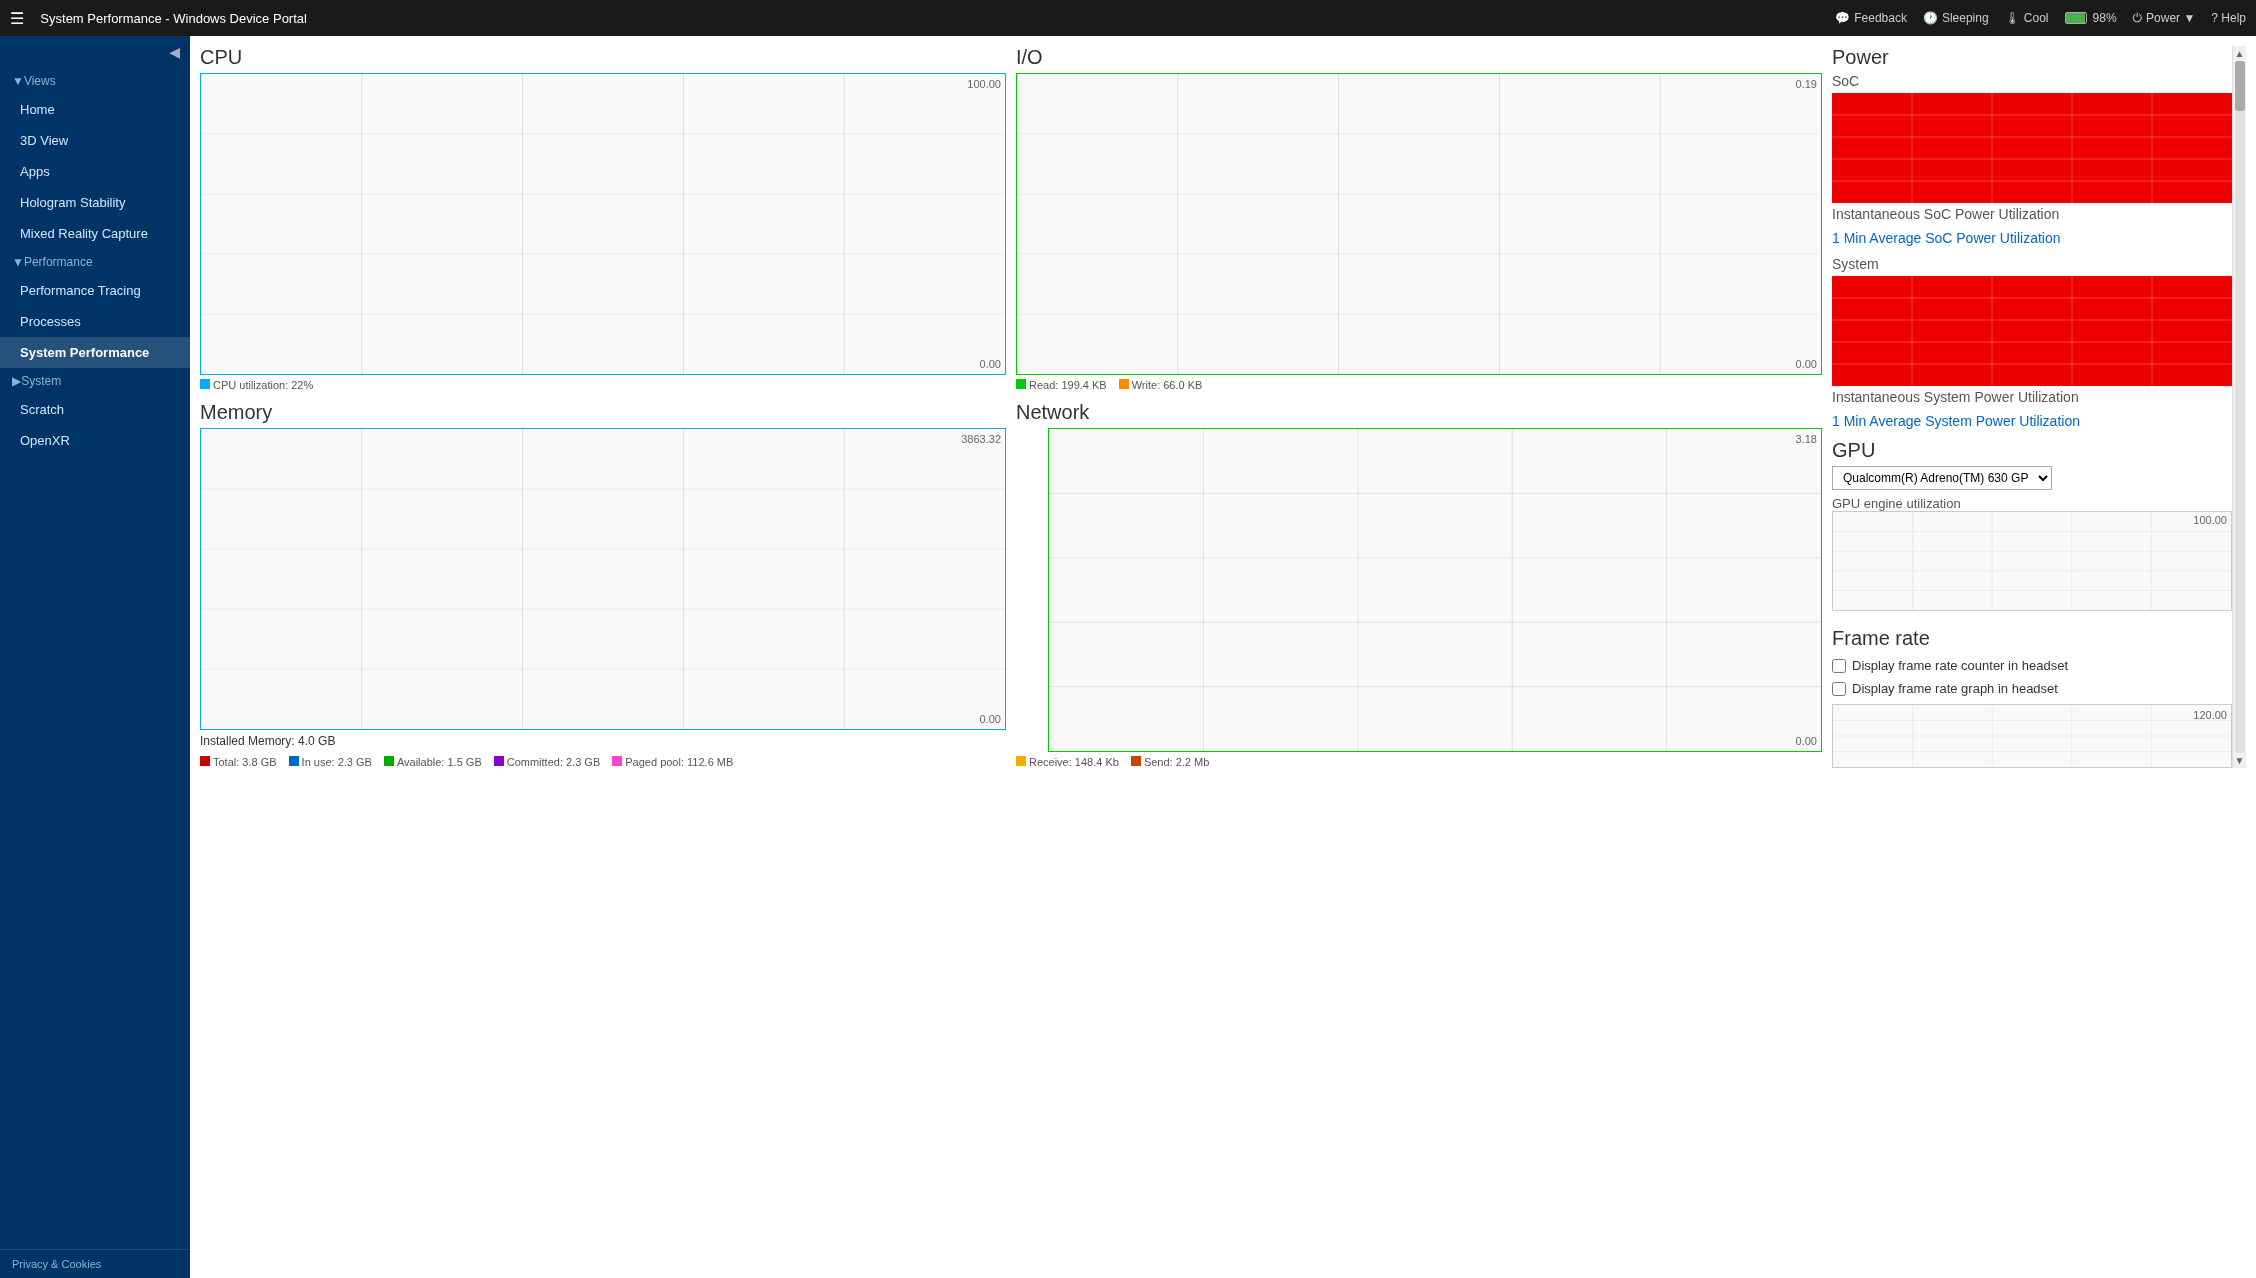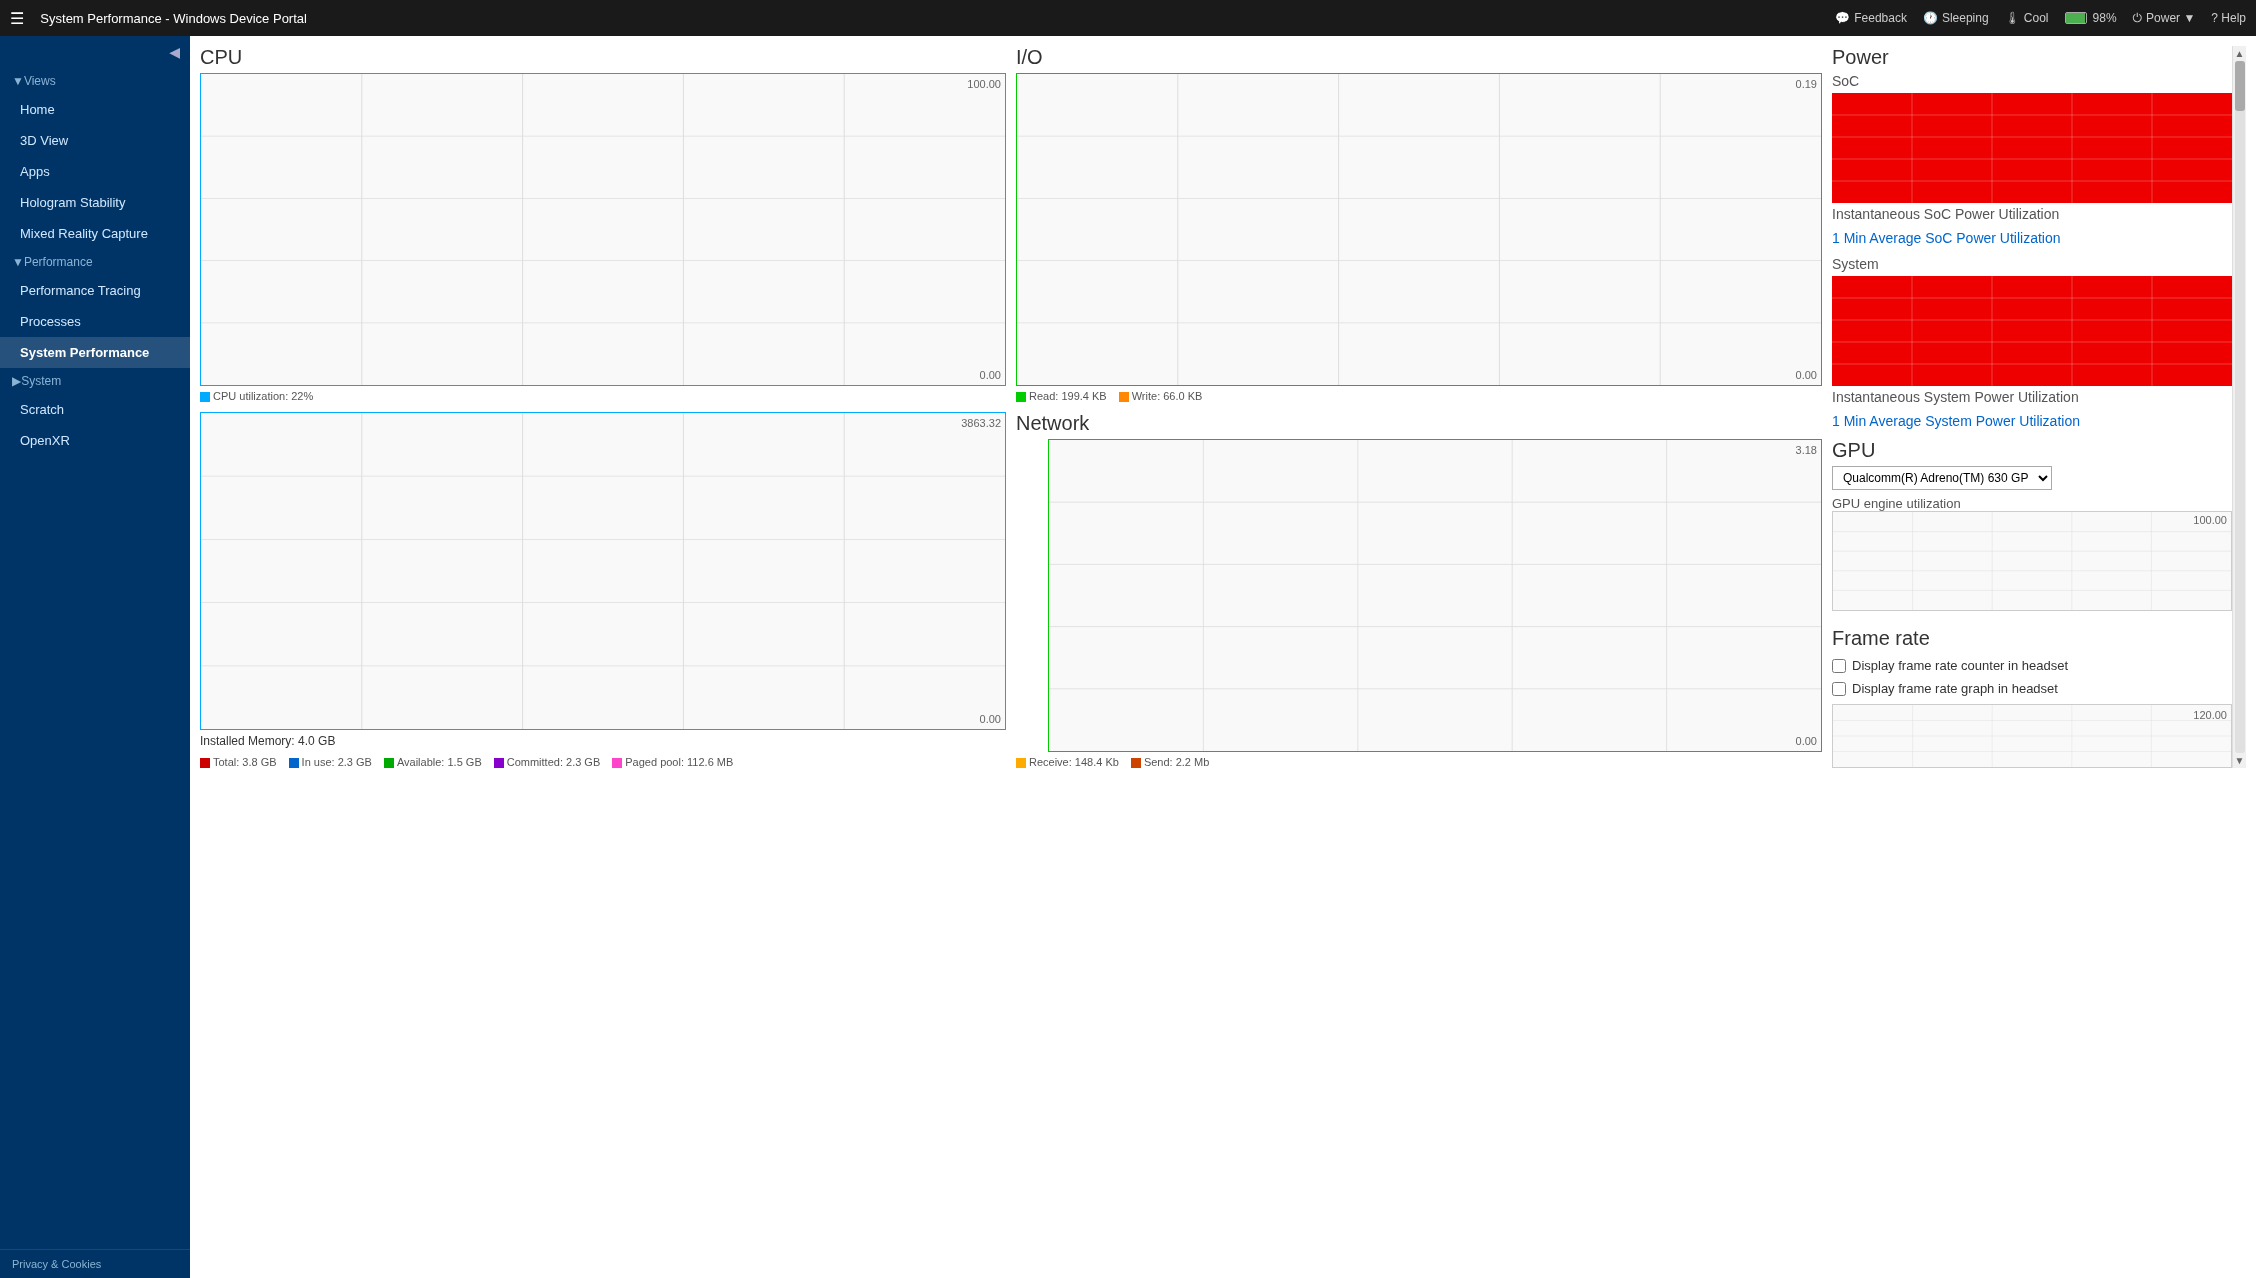--- a/index.html
+++ b/index.html
@@ -113,21 +113,21 @@
     }
 
     .chart-legend {
       display: flex;
       gap: 12px;
       margin-top: 4px;
       font-size: 11px;
       color: #555;
       flex-wrap: wrap;
     }
-    .legend-item { display: flex; align-items: flex-end; gap: 3px; }
+    .legend-item { display: flex; align-items: flex-start; gap: 3px; }
     .legend-dot { width: 10px; height: 10px; display: inline-block; }
 
     
     #right-panel {
       width: 400px;
       display: flex;
       flex-direction: column;
       gap: 10px;
       grid-row: 1 / 3;
       overflow-y: auto;
@@ -446,20 +446,21 @@
       <div style="width:14px;background:#f0f0f0;display:flex;flex-direction:column;align-items:center;padding:2px 0;border-left:1px solid #ddd;">
         <span style="font-size:10px;color:#666;cursor:pointer;">▲</span>
         <div style="flex:1;width:10px;background:#e0e0e0;border-radius:3px;position:relative;margin:2px 0;">
           <div style="width:10px;height:50px;background:#aaa;border-radius:3px;position:absolute;top:0;"></div>
         </div>
         <span style="font-size:10px;color:#666;cursor:pointer;">▼</span>
       </div>
     </div>
 
     <div class="panel">
+      <div class="panel-title">Memory</div>
       <div class="chart-container memory-chart" style="min-height:200px;">
         <svg class="chart-grid" viewBox="0 0 400 220" preserveAspectRatio="none">
           <line x1="0" y1="44" x2="400" y2="44" stroke="#ddd" stroke-width="0.5"></line>
           <line x1="0" y1="88" x2="400" y2="88" stroke="#ddd" stroke-width="0.5"></line>
           <line x1="0" y1="132" x2="400" y2="132" stroke="#ddd" stroke-width="0.5"></line>
           <line x1="0" y1="176" x2="400" y2="176" stroke="#ddd" stroke-width="0.5"></line>
           <line x1="80" y1="0" x2="80" y2="220" stroke="#ddd" stroke-width="0.5"></line>
           <line x1="160" y1="0" x2="160" y2="220" stroke="#ddd" stroke-width="0.5"></line>
           <line x1="240" y1="0" x2="240" y2="220" stroke="#ddd" stroke-width="0.5"></line>
           <line x1="320" y1="0" x2="320" y2="220" stroke="#ddd" stroke-width="0.5"></line>

